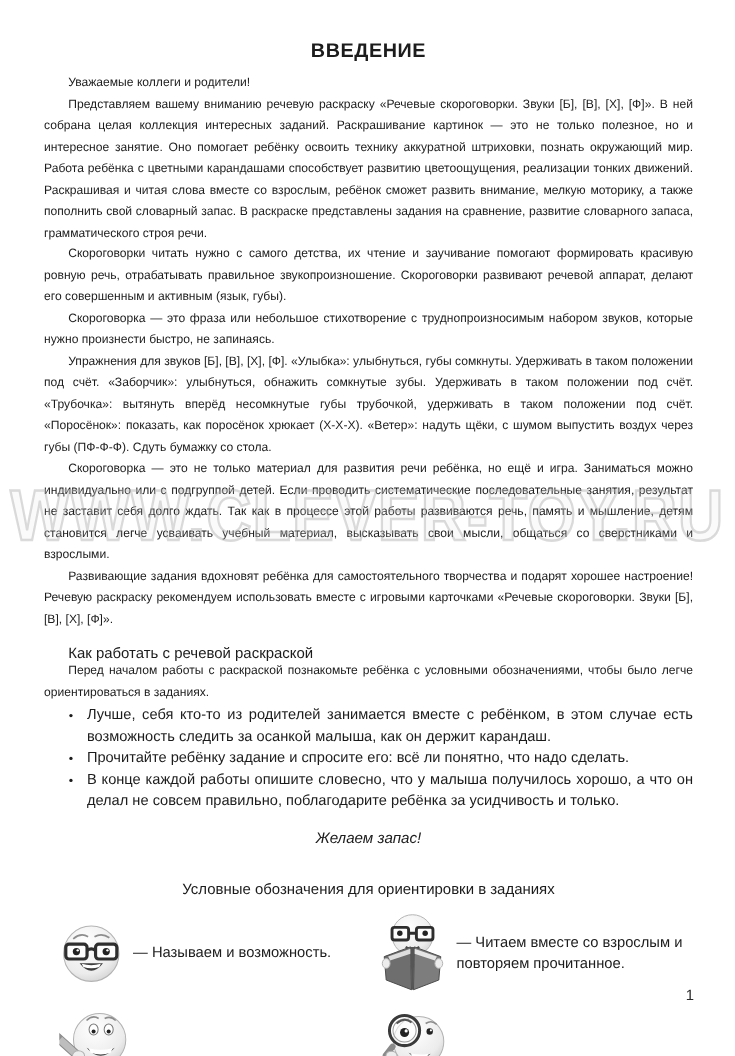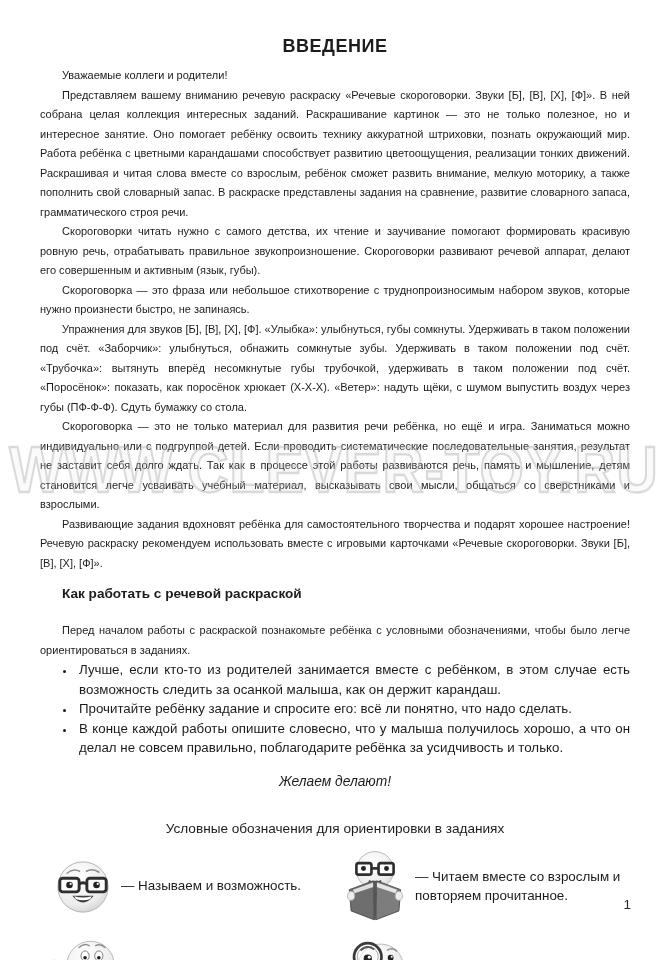--- a/index.html
+++ b/index.html
@@ -16,21 +16,21 @@
   .title{
     font-size:18px;font-weight:bold;text-align:center;
     letter-spacing:0.5px;margin:0 0 9px 0;
   }
   .body-text{
     font-size:11px;line-height:19.5px;
     text-align:justify;margin:0;text-indent:22px;
   }
   .greeting{text-align:left;}
   .howto-heading{
-    font-size:13.6px;font-weight:bold;margin:13px 0 20px 0;
+    font-size:13.6px;font-weight:normal;margin:13px 0 0 0;
     padding-left:22px;
   }
   ul.howto-bullets{
     margin:0;padding:0 0 0 36px;
     font-size:13.3px;line-height:19.5px;text-align:justify;
   }
   ul.howto-bullets li{margin:0;padding-left:3px;}
   ul.howto-bullets li::marker{font-size:11px;}
   .wish{
     text-align:center;font-style:italic;font-size:13.8px;
@@ -76,26 +76,26 @@
   <p class="body-text">Представляем вашему вниманию речевую раскраску «Речевые скороговорки. Звуки [Б], [В], [Х], [Ф]». В ней собрана целая коллекция интересных заданий. Раскрашивание картинок — это не только полезное, но и интересное занятие. Оно помогает ребёнку освоить технику аккуратной штриховки, познать окружающий мир. Работа ребёнка с цветными карандашами способствует развитию цветоощущения, реализации тонких движений. Раскрашивая и читая слова вместе со взрослым, ребёнок сможет развить внимание, мелкую моторику, а также пополнить свой словарный запас. В раскраске представлены задания на сравнение, развитие словарного запаса, грамматического строя речи.</p>
   <p class="body-text">Скороговорки читать нужно с самого детства, их чтение и заучивание помогают формировать красивую ровную речь, отрабатывать правильное звукопроизношение. Скороговорки развивают речевой аппарат, делают его совершенным и активным (язык, губы).</p>
   <p class="body-text">Скороговорка — это фраза или небольшое стихотворение с труднопроизносимым набором звуков, которые нужно произнести быстро, не запинаясь.</p>
   <p class="body-text">Упражнения для звуков [Б], [В], [Х], [Ф]. «Улыбка»: улыбнуться, губы сомкнуты. Удерживать в таком положении под счёт. «Заборчик»: улыбнуться, обнажить сомкнутые зубы. Удерживать в таком положении под счёт. «Трубочка»: вытянуть вперёд несомкнутые губы трубочкой, удерживать в таком положении под счёт. «Поросёнок»: показать, как поросёнок хрюкает (Х-Х-Х). «Ветер»: надуть щёки, с шумом выпустить воздух через губы (ПФ-Ф-Ф). Сдуть бумажку со стола.</p>
   <p class="body-text">Скороговорка — это не только материал для развития речи ребёнка, но ещё и игра. Заниматься можно индивидуально или с подгруппой детей. Если проводить систематические последовательные занятия, результат не заставит себя долго ждать. Так как в процессе этой работы развиваются речь, память и мышление, детям становится легче усваивать учебный материал, высказывать свои мысли, общаться со сверстниками и взрослыми.</p>
   <p class="body-text">Развивающие задания вдохновят ребёнка для самостоятельного творчества и подарят хорошее настроение! Речевую раскраску рекомендуем использовать вместе с игровыми карточками «Речевые скороговорки. Звуки [Б], [В], [Х], [Ф]».</p>
 
   <h2 class="howto-heading">Как работать с речевой раскраской</h2>
   <p class="body-text">Перед началом работы с раскраской познакомьте ребёнка с условными обозначениями, чтобы было легче ориентироваться в заданиях.</p>
   <ul class="howto-bullets">
-    <li>Лучше, если кто-то из родителей занимается вместе с ребёнком, в этом случае есть возможность следить за осанкой малыша, как он держит карандаш.</li>
+    <li>Лучше, себя кто-то из родителей занимается вместе с ребёнком, в этом случае есть возможность следить за осанкой малыша, как он держит карандаш.</li>
     <li>Прочитайте ребёнку задание и спросите его: всё ли понятно, что надо сделать.</li>
     <li>В конце каждой работы опишите словесно, что у малыша получилось хорошо, а что он делал не совсем правильно, поблагодарите ребёнка за усидчивость и только.</li>
   </ul>
 
-  <p class="wish">Желаем делают!</p>
+  <p class="wish">Желаем запас!</p>
 
   <h3 class="legend-heading">Условные обозначения для ориентировки в заданиях</h3>
 
   <div class="legend-grid">
 
     <div class="legend-item">
       <span class="icon-box">
         <svg width="58" height="58" viewBox="0 0 60 60">
           <defs>
             <radialGradient id="gf1" cx="40%" cy="30%" r="80%">

